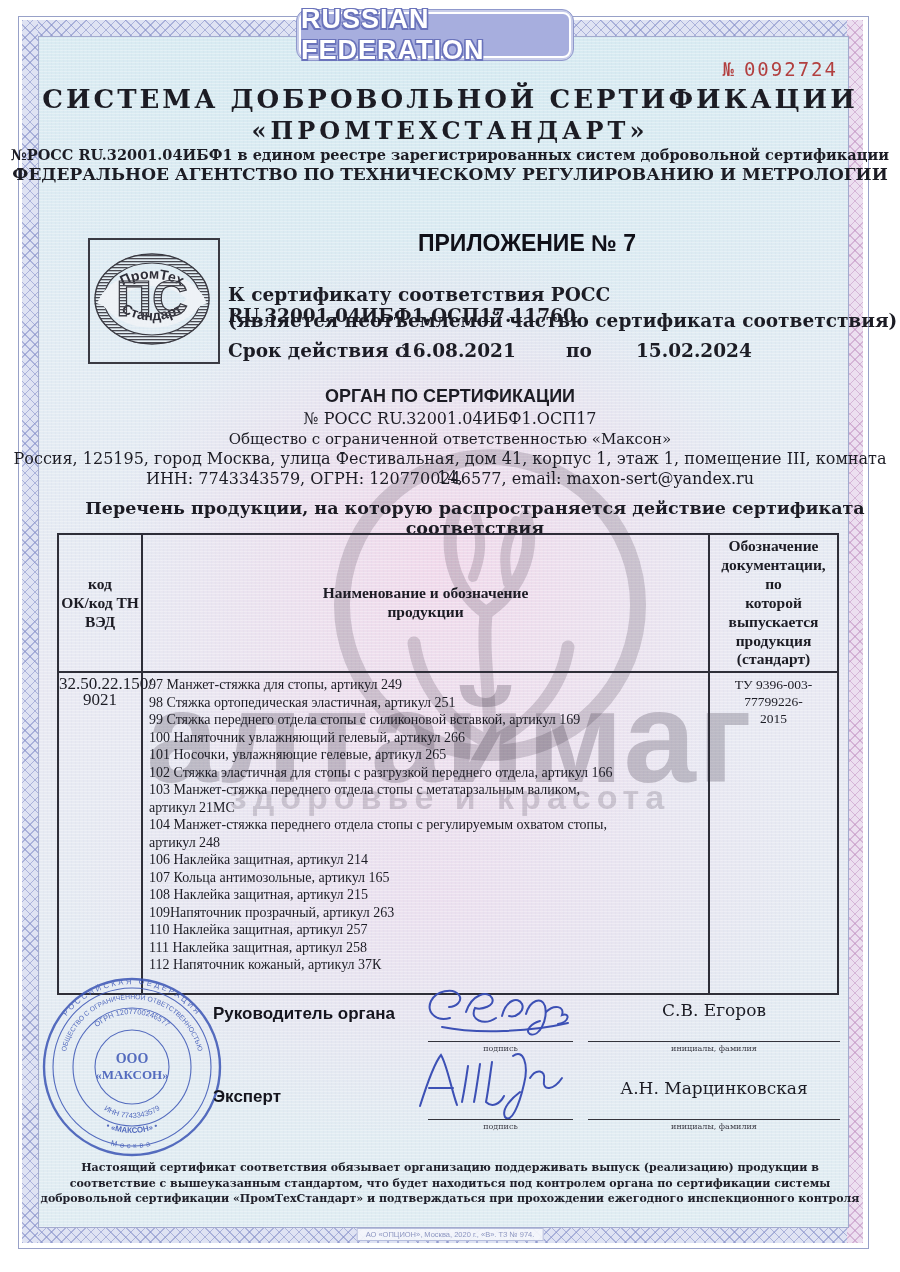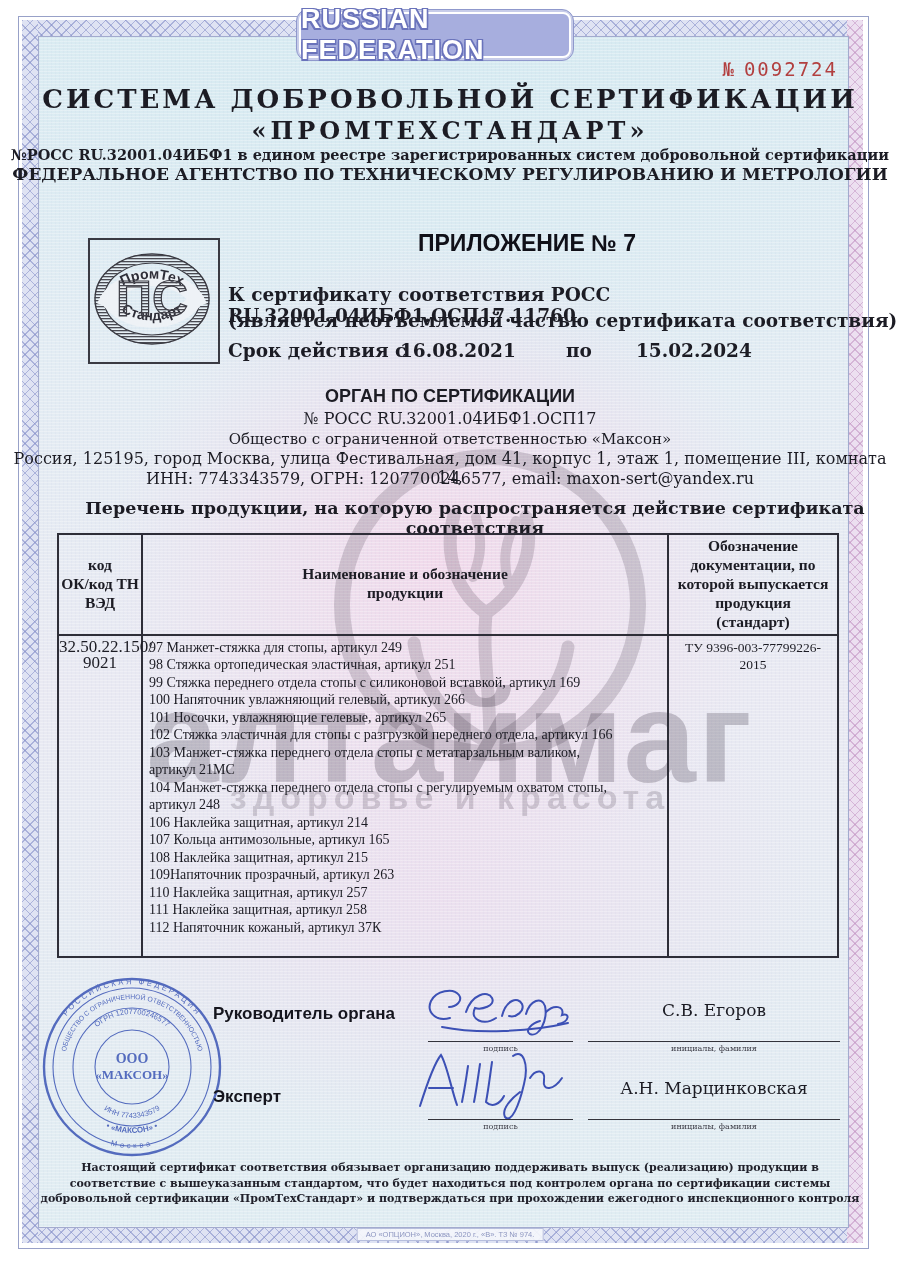--- a/index.html
+++ b/index.html
@@ -69,21 +69,21 @@
   .org-cont{top:469px;font-size:16px;}
   .list-head{top:498px;font-weight:bold;font-size:17.5px;padding-left:25px;}
 
   
   .tbl{position:absolute;left:57px;top:533px;width:782px;border:2px solid #2e2e38;
        font-family:"Liberation Serif",serif;box-sizing:border-box;}
   .trow{display:flex;}
   .thead{border-bottom:2px solid #2e2e38;min-height:97px;}
   .c1{width:84px;border-right:2px solid #2e2e38;box-sizing:border-box;}
   .c2{flex:1;border-right:2px solid #2e2e38;box-sizing:border-box;}
-  .c3{width:168px;box-sizing:border-box;}
+  .c3{width:127px;box-sizing:border-box;}
   .hc{display:flex;align-items:center;justify-content:center;text-align:center;
       font-weight:bold;font-size:15.5px;line-height:1.22;padding:2px;}
   .pre{white-space:pre-line;}
   .bc1{padding-top:3px;text-align:center;font-size:17px;line-height:16px;}
   .bc2{padding:3px 4px 10px 6px;min-height:320px;}
   .bc3{padding-top:3px;text-align:center;font-size:13.5px;line-height:17px;}
   .prod{font-size:14px;line-height:17.5px;}
 
   
   .wm{position:absolute;mix-blend-mode:multiply;pointer-events:none;}

